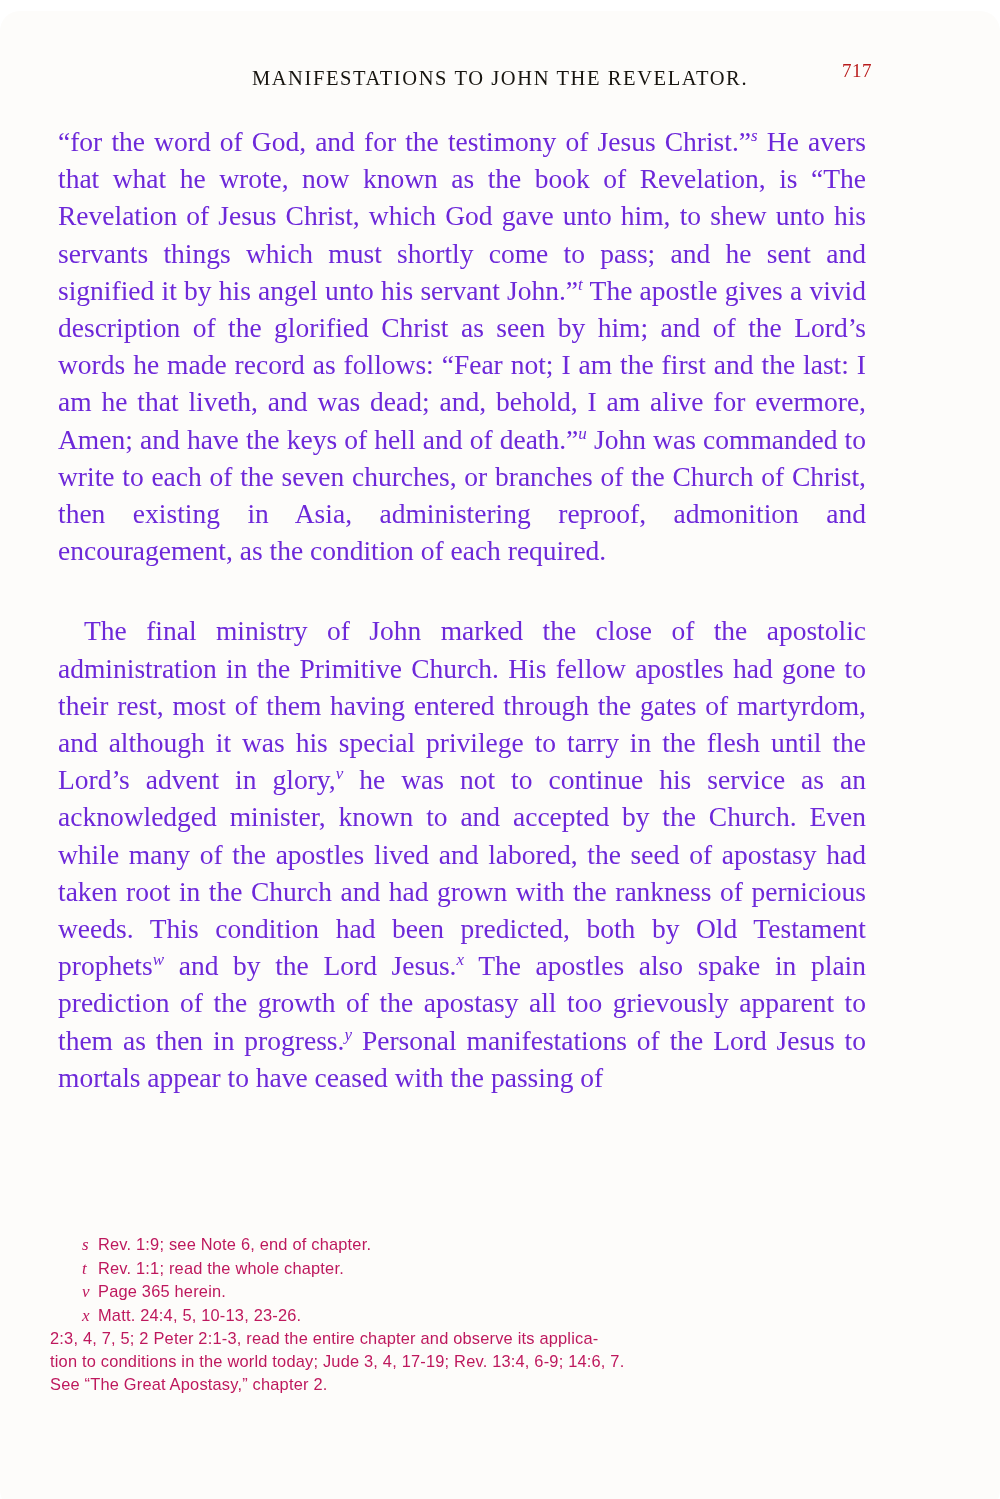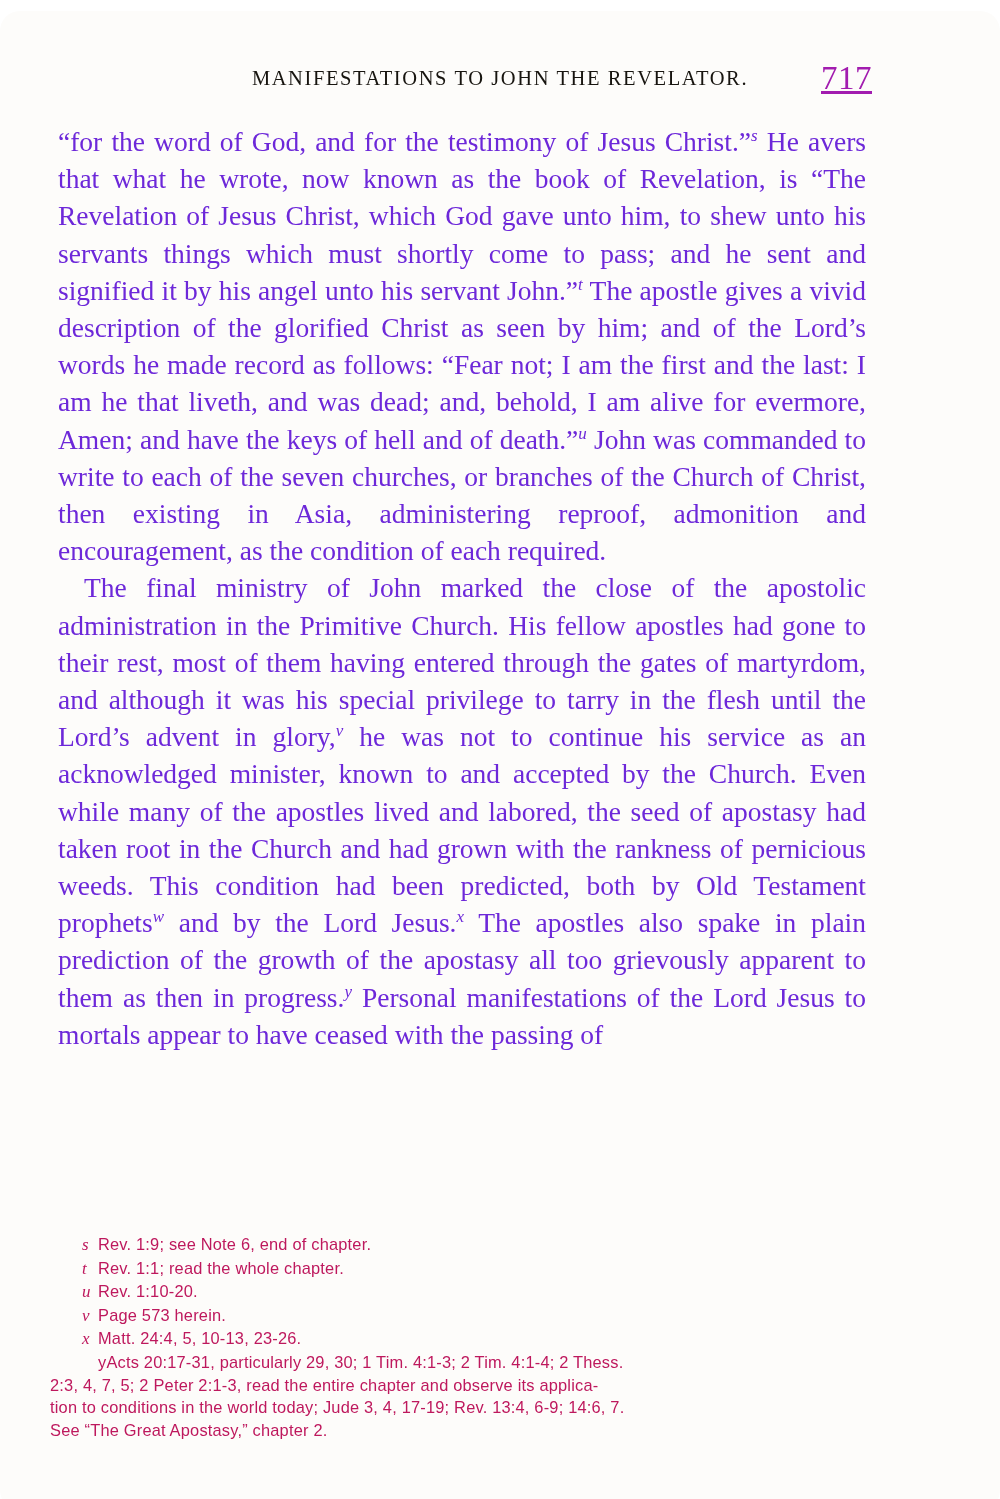--- a/index.html
+++ b/index.html
@@ -37,40 +37,40 @@
     font-size: 20.5px;
     letter-spacing: 1.6px;
     color: #17140f;
     white-space: nowrap;
   }
   .page-number {
     position: absolute;
     right: 128px;
     top: 49px;
     font-family: "Liberation Serif", serif;
-    font-size: 33px;
+    font-size: 19px;
     letter-spacing: 0.5px;
-    color: #a21caf;
-    text-decoration: underline;
+    color: #b91c1c;
   }
   .body-text {
     position: absolute;
     left: 58px;
     top: 112px;
     width: 808px;
     font-size: 27.5px;
     line-height: 37.2px;
     text-align: justify;
     color: #6d28d9;
   }
   .body-text p {
     margin: 0;
   }
   .body-text p.indent {
     text-indent: 26px;
+    margin-top: 43px;
   }
   sup.note {
     font-size: 17px;
     font-style: italic;
     vertical-align: super;
     line-height: 0;
     letter-spacing: 0;
   }
   .footnotes {
     position: absolute;
@@ -121,25 +121,23 @@
   <div class="page-number">717</div>
 
   <div class="body-text">
     <p><span>“for the word of God, and for the testimony of Jesus Christ.”</span><sup class="note">s</sup><span> He avers that what he wrote, now known as the book of Revelation, is “The Revelation of Jesus Christ, which God gave unto him, to shew unto his servants things which must shortly come to pass; and he sent and signified it by his angel unto his servant John.”</span><sup class="note">t</sup><span> The apostle gives a vivid description of the glorified Christ as seen by him; and of the Lord’s words he made record as follows: “Fear not; I am the first and the last: I am he that liveth, and was dead; and, behold, I am alive for evermore, Amen; and have the keys of hell and of death.”</span><sup class="note">u</sup><span> John was commanded to write to each of the seven churches, or branches of the Church of Christ, then existing in Asia, administering reproof, admonition and encouragement, as the condition of each required.</span></p>
     <p class="indent"><span>The final ministry of John marked the close of the apostolic administration in the Primitive Church.  His fellow apostles had gone to their rest, most of them having entered through the gates of martyrdom, and although it was his special privilege to tarry in the flesh until the Lord’s advent in glory,</span><sup class="note">v</sup><span> he was not to continue his service as an acknowledged minister, known to and accepted by the Church.  Even while many of the apostles lived and labored, the seed of apostasy had taken root in the Church and had grown with the rankness of pernicious weeds.  This condition had been predicted, both by Old Testament prophets</span><sup class="note">w</sup><span> and by the Lord Jesus.</span><sup class="note">x</sup><span> The apostles also spake in plain prediction of the growth of the apostasy all too grievously apparent to them as then in progress.</span><sup class="note">y</sup><span> Personal manifestations of the Lord Jesus to mortals appear to have ceased with the passing of</span></p>
   </div>
 
   <div class="footnotes">
     <p class="fn"><span class="mark">s</span><span>Rev.  1:9;  see  Note  6,  end  of  chapter.</span></p>
     <p class="fn"><span class="mark">t</span><span>Rev.  1:1;  read  the  whole  chapter.</span></p>
-    <p class="fn"><span class="mark">u</span><span>Rev.  1:10-20.</span></p>
-    <p class="fn"><span class="mark">v</span><span>Page  573  herein.</span></p>
+    <p class="fn"><span class="mark">v</span><span>Page  365  herein.</span></p>
     <p class="fn"><span class="mark">x</span><span>Matt.  24:4,  5,  10-13,  23-26.</span></p>
     <div class="fn-block">
-      <p class="fn-wrap"><span class="mark">y</span><span>Acts  20:17-31,  particularly  29,  30;  1  Tim.  4:1-3;  2  Tim.  4:1-4;  2  Thess.</span></p>
       <p class="fn-wrap">
           <span class="cont">2:3,  4,  7,  5;  2  Peter  2:1-3,  read  the  entire  chapter  and  observe  its  applica-</span>
         </p>
       <p class="fn-wrap">
           <span class="cont">tion  to  conditions  in  the  world  today;  Jude  3,  4,  17-19;  Rev.  13:4,  6-9;  14:6,  7.</span>
         </p>
       <p class="fn-wrap">
           <span class="cont">See  “The  Great  Apostasy,”  chapter  2.</span>
         </p>
     </div>

